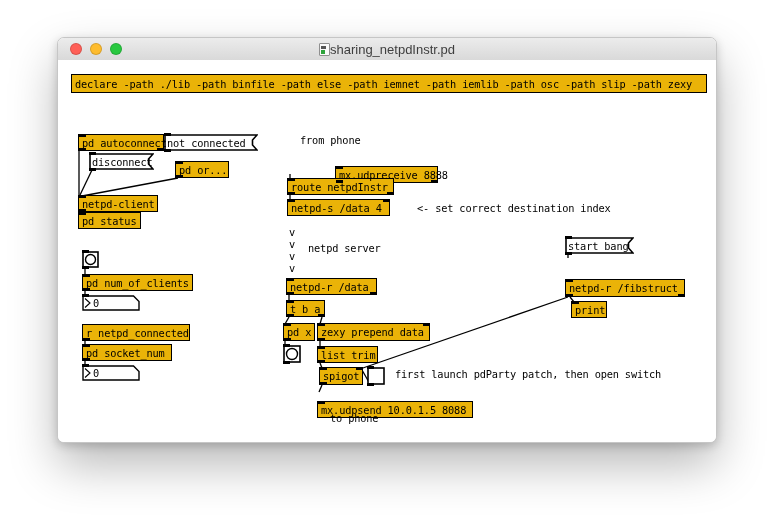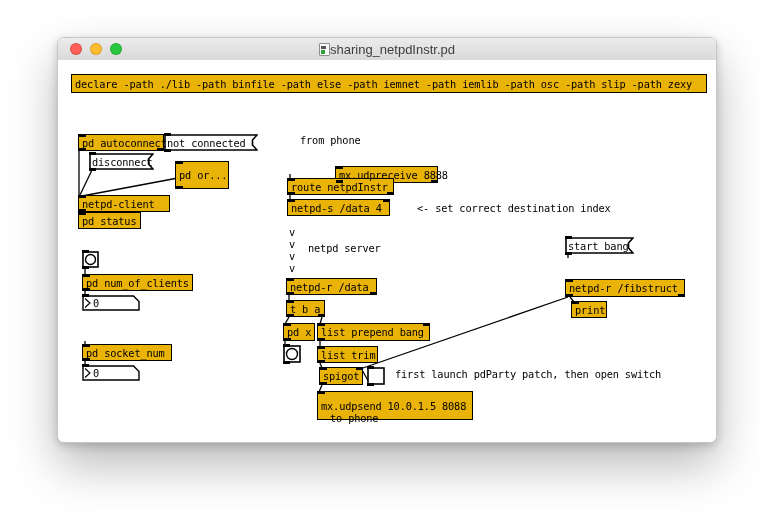--- a/index.html
+++ b/index.html
@@ -93,61 +93,62 @@
   </svg>
 <div id="patch">
     <div class="node object" style="left: 71px; top: 74px; width: 636px; height: 19px;"><span class="txt">declare -path ./lib -path binfile -path else -path iemnet -path iemlib -path osc -path slip -path zexy</span></div>
     <div class="node object" style="left: 78px; top: 134px; width: 86px; height: 17px;"><span class="txt">pd autoconnect</span><div class="nub in l"></div><div class="nub out l"></div><div class="nub out r"></div></div>
     <div class="node msg" style="left: 164px; top: 134px; width: 94px; height: 17px;"><svg class="chrome" xmlns="http://www.w3.org/2000/svg" width="94" height="17" viewBox="0 0 94 17">
         <path d="M1,1 H93 L88.5,6 V11 L93,16 H1 Z" fill="#fff" stroke="#000000" stroke-width="1.6"></path>
       </svg><span class="txt">not connected</span><div class="nub in l"></div><div class="nub out l"></div></div>
     <div class="node msg" style="left: 89px; top: 153px; width: 65px; height: 17px;"><svg class="chrome" xmlns="http://www.w3.org/2000/svg" width="65" height="17" viewBox="0 0 65 17">
         <path d="M1,1 H64 L59.5,6 V11 L64,16 H1 Z" fill="#fff" stroke="#000000" stroke-width="1.6"></path>
       </svg><span class="txt">disconnect</span><div class="nub in l"></div><div class="nub out l"></div></div>
-    <div class="node object" style="left: 175px; top: 161px; width: 54px; height: 28px; text-align: right;"><span class="txt">pd or...</span><div class="nub in l"></div><div class="nub out l"></div></div>
-    <div class="node object" style="left: 78px; top: 195px; width: 92px; height: 17px;"><span class="txt">netpd-client</span><div class="nub in l"></div><div class="nub out l"></div></div>
+    <div class="node object" style="left: 175px; top: 161px; width: 54px; height: 17px; text-align: right;"><span class="txt">pd or...</span><div class="nub in l"></div><div class="nub out l"></div></div>
+    <div class="node object" style="left: 78px; top: 195px; width: 80px; height: 17px;"><span class="txt">netpd-client</span><div class="nub in l"></div><div class="nub out l"></div></div>
     <div class="node object" style="left: 78px; top: 212px; width: 63px; height: 17px;"><span class="txt">pd status</span><div class="nub in l"></div></div>
     <div class="node bang" style="left: 82px; top: 251px; width: 17px; height: 17px;"><svg class="chrome" xmlns="http://www.w3.org/2000/svg" width="17" height="17" viewBox="0 0 17 17">
         <rect x="1" y="1" width="15" height="15" fill="#fff" stroke="#000000" stroke-width="1.6"></rect>
         <circle cx="8.5" cy="8.5" r="5" fill="#fff" stroke="#000000" stroke-width="1.4"></circle>
       </svg><div class="nub in l"></div><div class="nub out l"></div></div>
     <div class="node object" style="left: 82px; top: 274px; width: 111px; height: 17px;"><span class="txt">pd num_of_clients</span><div class="nub in l"></div><div class="nub out l"></div></div>
     <div class="node number" style="left: 82px; top: 295px; width: 58px; height: 16px;"><svg class="chrome" xmlns="http://www.w3.org/2000/svg" width="58" height="16" viewBox="0 0 58 16">
         <path d="M1,1 H51.5 L57,6.5 V15 H1 Z" fill="#fff" stroke="#000000" stroke-width="1.4"></path>
         <polyline points="3,3.5 8,8 3,12.5" fill="none" stroke="#000000" stroke-width="1.1"></polyline>
       </svg><span class="txt">0</span><div class="nub in l"></div></div>
+    <div class="node object" style="left: 82px; top: 324px; width: 108px; height: 17px;"><span class="txt">r netpd_connected</span><div class="nub out l"></div></div>
     <div class="node object" style="left: 82px; top: 344px; width: 90px; height: 17px;"><span class="txt">pd socket_num</span><div class="nub in l"></div><div class="nub out l"></div></div>
     <div class="node number" style="left: 82px; top: 365px; width: 58px; height: 16px;"><svg class="chrome" xmlns="http://www.w3.org/2000/svg" width="58" height="16" viewBox="0 0 58 16">
         <path d="M1,1 H51.5 L57,6.5 V15 H1 Z" fill="#fff" stroke="#000000" stroke-width="1.4"></path>
         <polyline points="3,3.5 8,8 3,12.5" fill="none" stroke="#000000" stroke-width="1.1"></polyline>
       </svg><span class="txt">0</span><div class="nub in l"></div></div>
     <div class="node comment" style="left: 300px; top: 134px;"><span class="txt">from phone</span></div>
     <div class="node object" style="left: 287px; top: 166px; width: 103px; height: 17px; margin-left: 48px;"><span class="txt">mx.udpreceive 8888</span><div class="nub in l"></div><div class="nub out l"></div><div class="nub out r"></div></div>
     <div class="node object" style="left: 287px; top: 178px; width: 107px; height: 17px;"><span class="txt">route netpdInstr</span><div class="nub in l"></div><div class="nub out l"></div><div class="nub out r"></div></div>
     <div class="node object" style="left: 287px; top: 199px; width: 103px; height: 17px;"><span class="txt">netpd-s /data 4</span><div class="nub in l"></div><div class="nub in r"></div></div>
     <div class="node comment" style="left: 417px; top: 202px;"><span class="txt">&lt;- set correct destination index</span></div>
     <div class="node comment" style="left: 289px; top: 226px;"><span class="txt">v</span></div>
     <div class="node comment" style="left: 289px; top: 238px;"><span class="txt">v</span></div>
     <div class="node comment" style="left: 289px; top: 250px;"><span class="txt">v</span></div>
     <div class="node comment" style="left: 289px; top: 262px;"><span class="txt">v</span></div>
     <div class="node comment" style="left: 308px; top: 242px;"><span class="txt">netpd server</span></div>
     <div class="node object" style="left: 286px; top: 278px; width: 91px; height: 17px;"><span class="txt">netpd-r /data</span><div class="nub in l"></div><div class="nub out l"></div><div class="nub out r"></div></div>
     <div class="node object" style="left: 286px; top: 300px; width: 39px; height: 17px;"><span class="txt">t b a</span><div class="nub in l"></div><div class="nub out l"></div><div class="nub out r"></div></div>
     <div class="node object" style="left: 283px; top: 323px; width: 32px; height: 18px;"><span class="txt">pd x</span><div class="nub in l"></div><div class="nub out l"></div></div>
-    <div class="node object" style="left: 317px; top: 323px; width: 113px; height: 18px;"><span class="txt">list prepend bang</span><div class="nub in l"></div><div class="nub in r"></div><div class="nub out l"></div></div>
+    <div class="node object" style="left: 317px; top: 323px; width: 113px; height: 18px;"><span class="txt">zexy prepend data</span><div class="nub in l"></div><div class="nub in r"></div><div class="nub out l"></div></div>
     <div class="node bang" style="left: 283px; top: 345px; width: 18px; height: 18px;"><svg class="chrome" xmlns="http://www.w3.org/2000/svg" width="18" height="18" viewBox="0 0 18 18">
         <rect x="1" y="1" width="16" height="16" fill="#fff" stroke="#000000" stroke-width="1.6"></rect>
         <circle cx="9" cy="9" r="5.5" fill="#fff" stroke="#000000" stroke-width="1.4"></circle>
       </svg><div class="nub in l"></div><div class="nub out l"></div></div>
     <div class="node object" style="left: 317px; top: 346px; width: 61px; height: 17px;"><span class="txt">list trim</span><div class="nub in l"></div><div class="nub out l"></div></div>
     <div class="node object" style="left: 319px; top: 367px; width: 44px; height: 18px;"><span class="txt">spigot</span><div class="nub in l"></div><div class="nub in r"></div><div class="nub out l"></div></div>
     <div class="node toggle" style="left: 367px; top: 367px; width: 18px; height: 18px;"><svg class="chrome" xmlns="http://www.w3.org/2000/svg" width="18" height="18" viewBox="0 0 18 18">
         <rect x="1" y="1" width="16" height="16" fill="#fff" stroke="#000000" stroke-width="1.6"></rect>
       </svg><div class="nub in l"></div><div class="nub out l"></div></div>
     <div class="node comment" style="left: 395px; top: 368px;"><span class="txt">first launch pdParty patch, then open switch</span></div>
-    <div class="node object" style="left: 317px; top: 391px; width: 156px; height: 29px; text-align: center;"><span class="txt">mx.udpsend 10.0.1.5 8088</span><div class="nub in l"></div></div>
+    <div class="node object" style="left: 317px; top: 401px; width: 156px; height: 17px; text-align: center;"><span class="txt">mx.udpsend 10.0.1.5 8088</span><div class="nub in l"></div></div>
     <div class="node comment" style="left: 330px; top: 412px;"><span class="txt">to phone</span></div>
     <div class="node msg" style="left: 565px; top: 237px; width: 69px; height: 17px;"><svg class="chrome" xmlns="http://www.w3.org/2000/svg" width="69" height="17" viewBox="0 0 69 17">
         <path d="M1,1 H68 L63.5,6 V11 L68,16 H1 Z" fill="#fff" stroke="#000000" stroke-width="1.6"></path>
       </svg><span class="txt">start bang</span><div class="nub in l"></div><div class="nub out l"></div></div>
     <div class="node object" style="left: 565px; top: 279px; width: 120px; height: 18px;"><span class="txt">netpd-r /fibstruct</span><div class="nub in l"></div><div class="nub out l"></div><div class="nub out r"></div></div>
     <div class="node object" style="left: 571px; top: 301px; width: 36px; height: 17px;"><span class="txt">print</span><div class="nub in l"></div></div>
   </div>
 
 </body></html>

